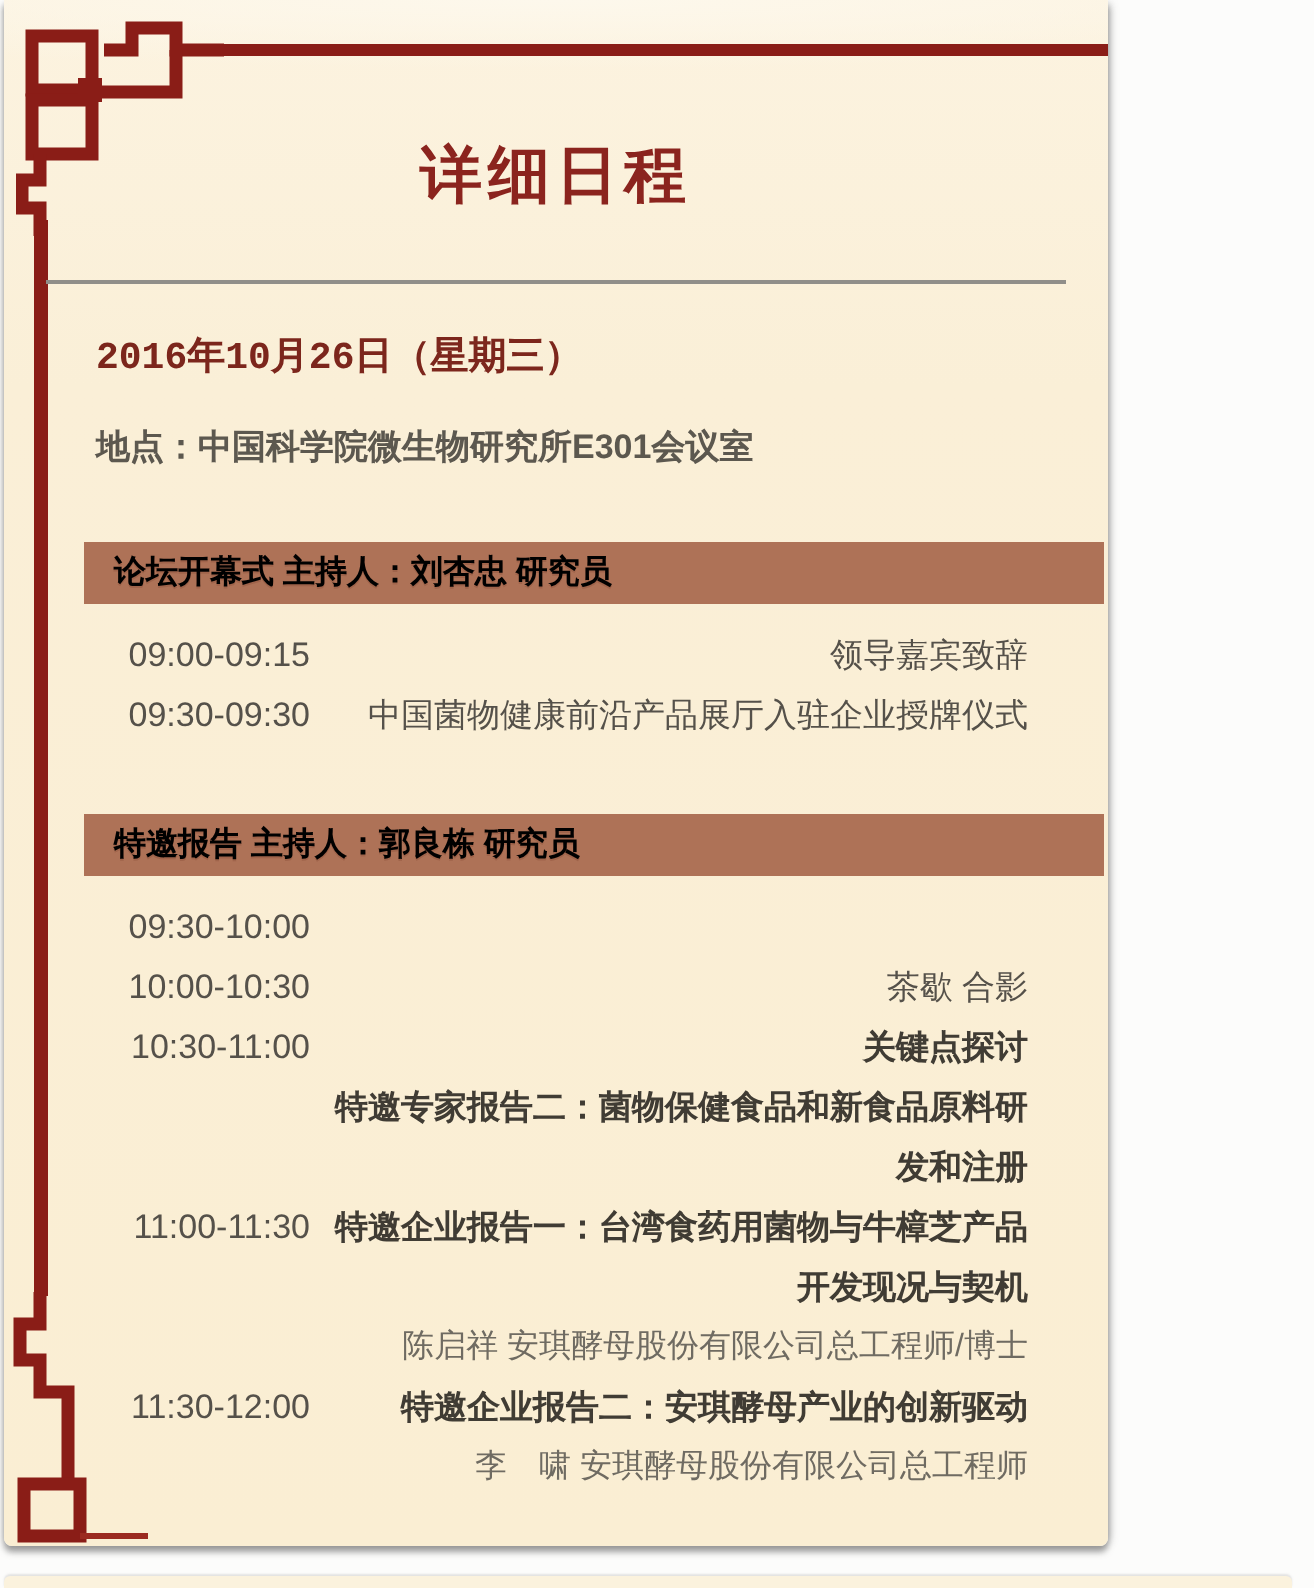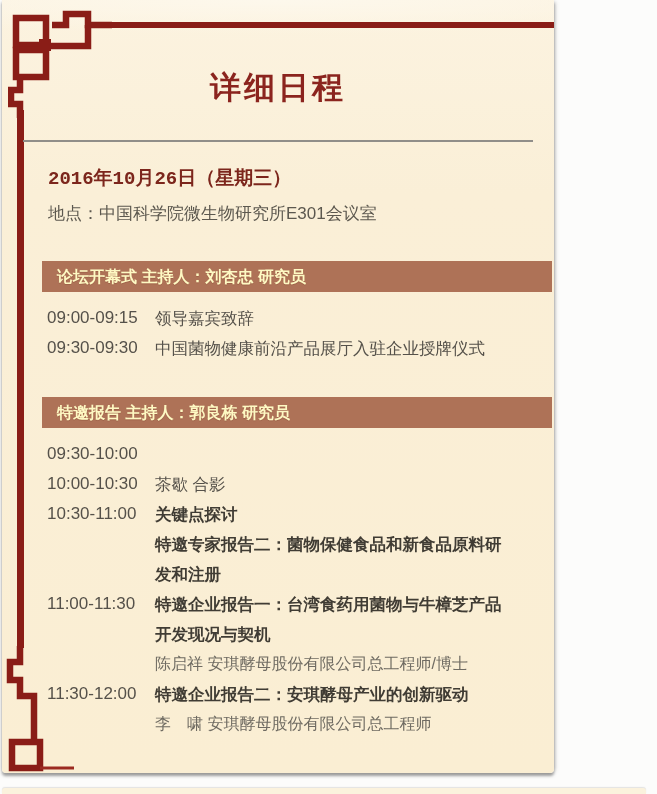--- a/index.html
+++ b/index.html
@@ -27,29 +27,29 @@
   .corner-tl{position:absolute;left:6px;top:6px;}
   .corner-bl{position:absolute;left:0px;top:646px;}
   
   .content{position:absolute;left:0;top:0;right:0;}
   .title{
     margin:68px auto 0;width:510px;text-align:center;
     font-size:31px;line-height:40px;font-weight:bold;color:#8b241e;letter-spacing:3px;
   }
   .divider{width:510px;margin:32px auto 0;border-top:2px solid #908e89;}
   .date-line{margin:24px 0 0 46px;font-size:19px;line-height:26px;font-weight:bold;color:#7c261c;font-family:Liberation Mono, monospace;}
-  .location-line{margin:9px 0 0 46px;font-size:17px;line-height:26px;color:#5c584f;}
+  .location-line{margin:19px 0 0 46px;font-size:17px;line-height:26px;color:#5c584f;font-weight:bold;}
   .session{margin:0;}
   .session-bar{
     box-sizing:border-box;margin:34px 0 0 40px;width:510px;height:31px;line-height:31px;
-    padding-left:15px;background:#ae7257;color:#fef9c3;font-weight:bold;font-size:16px;
+    padding-left:15px;background:#ae7257;color:#000000;font-weight:bold;font-size:16px;
     text-shadow:0 1px 0 rgba(120,60,40,.25);
   }
   .rows{margin-top:11px;}
-  .row{display:flex;margin-left:45px;margin-right:40px;}
+  .row{display:flex;margin-left:45px;margin-right:40px;text-align:right;}
   .time{width:108px;flex:0 0 108px;font-size:17px;line-height:30px;color:#55514a;}
   .cell{flex:1;font-size:16.5px;line-height:30px;}
   .line{color:#55514a;}
   .line.bold{font-weight:bold;color:#403c34;}
   .speaker{color:#6f6b62;font-size:16px;line-height:30px;}
 </style>
 </head>
 <body>
 
 <div class="card">

